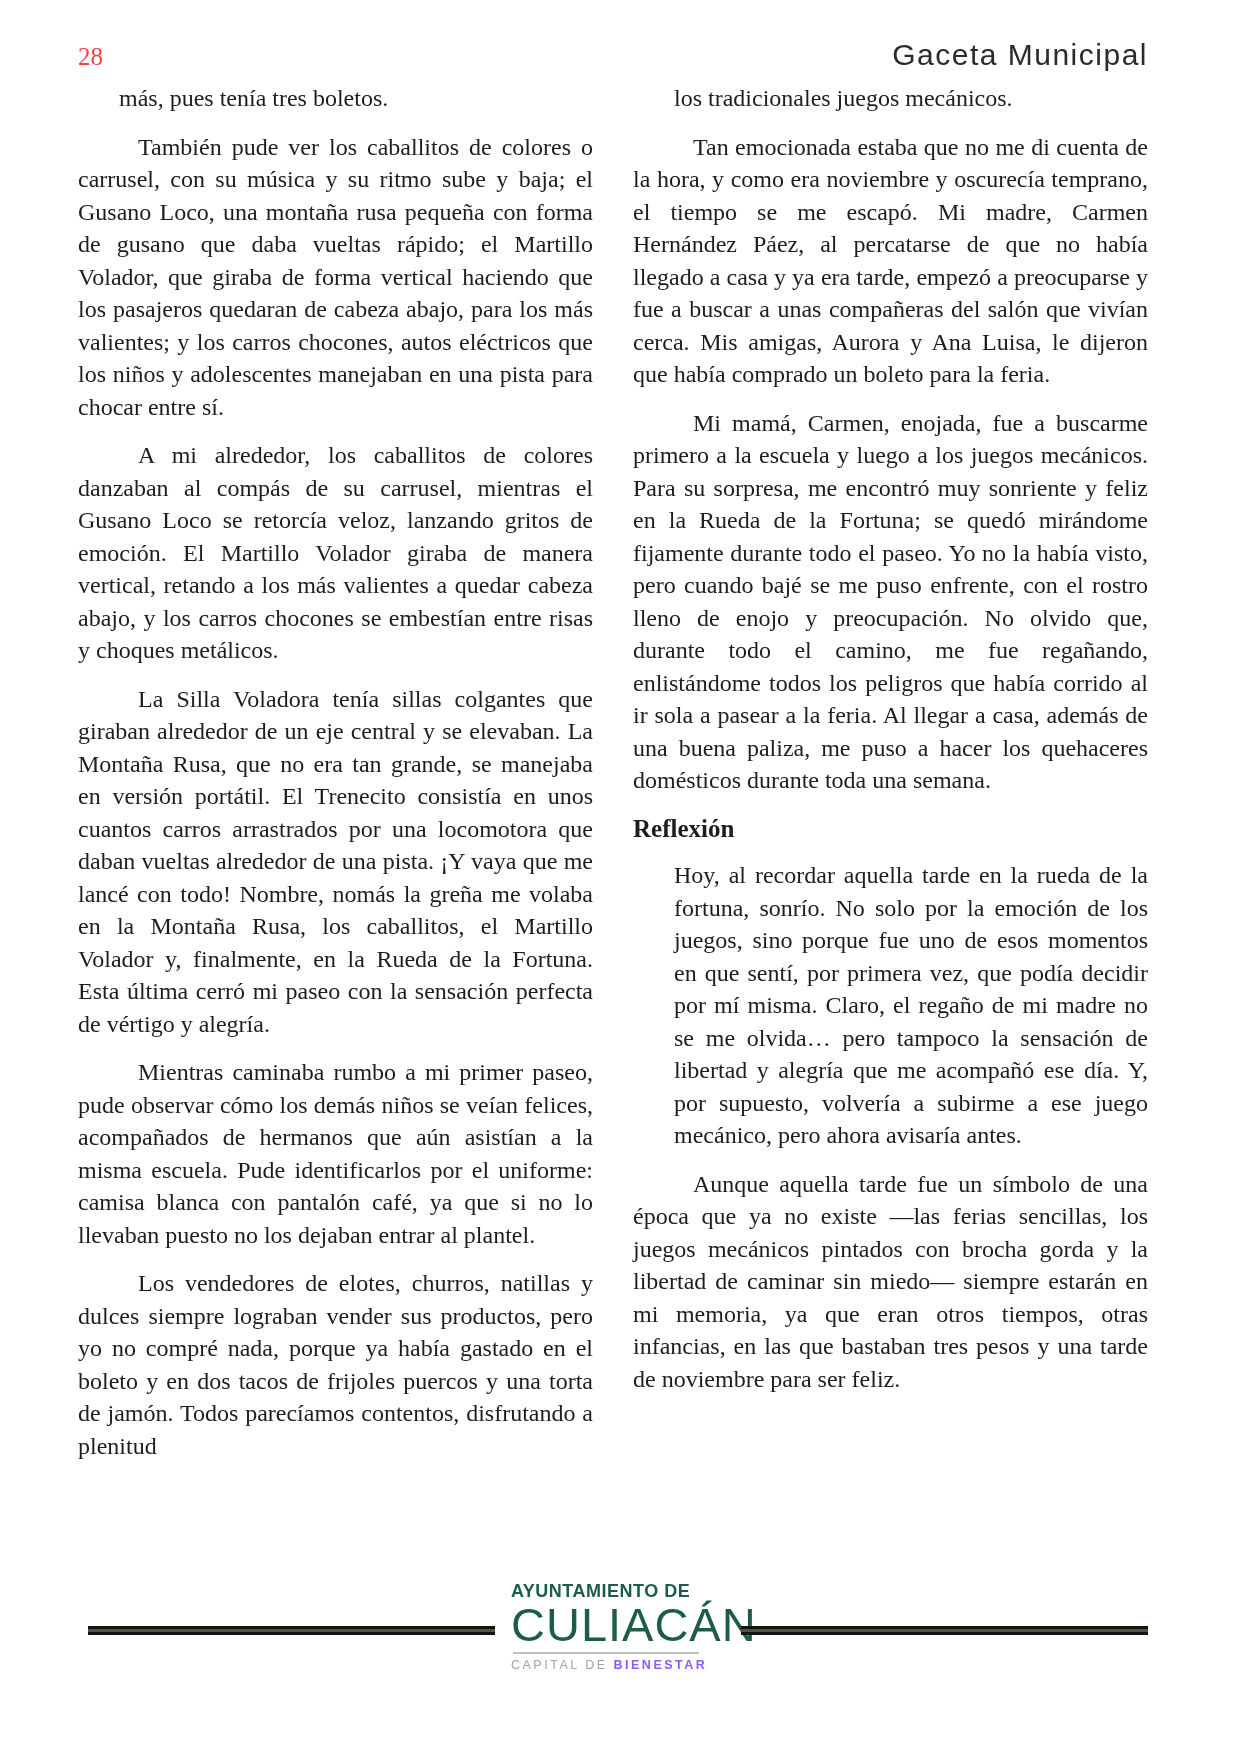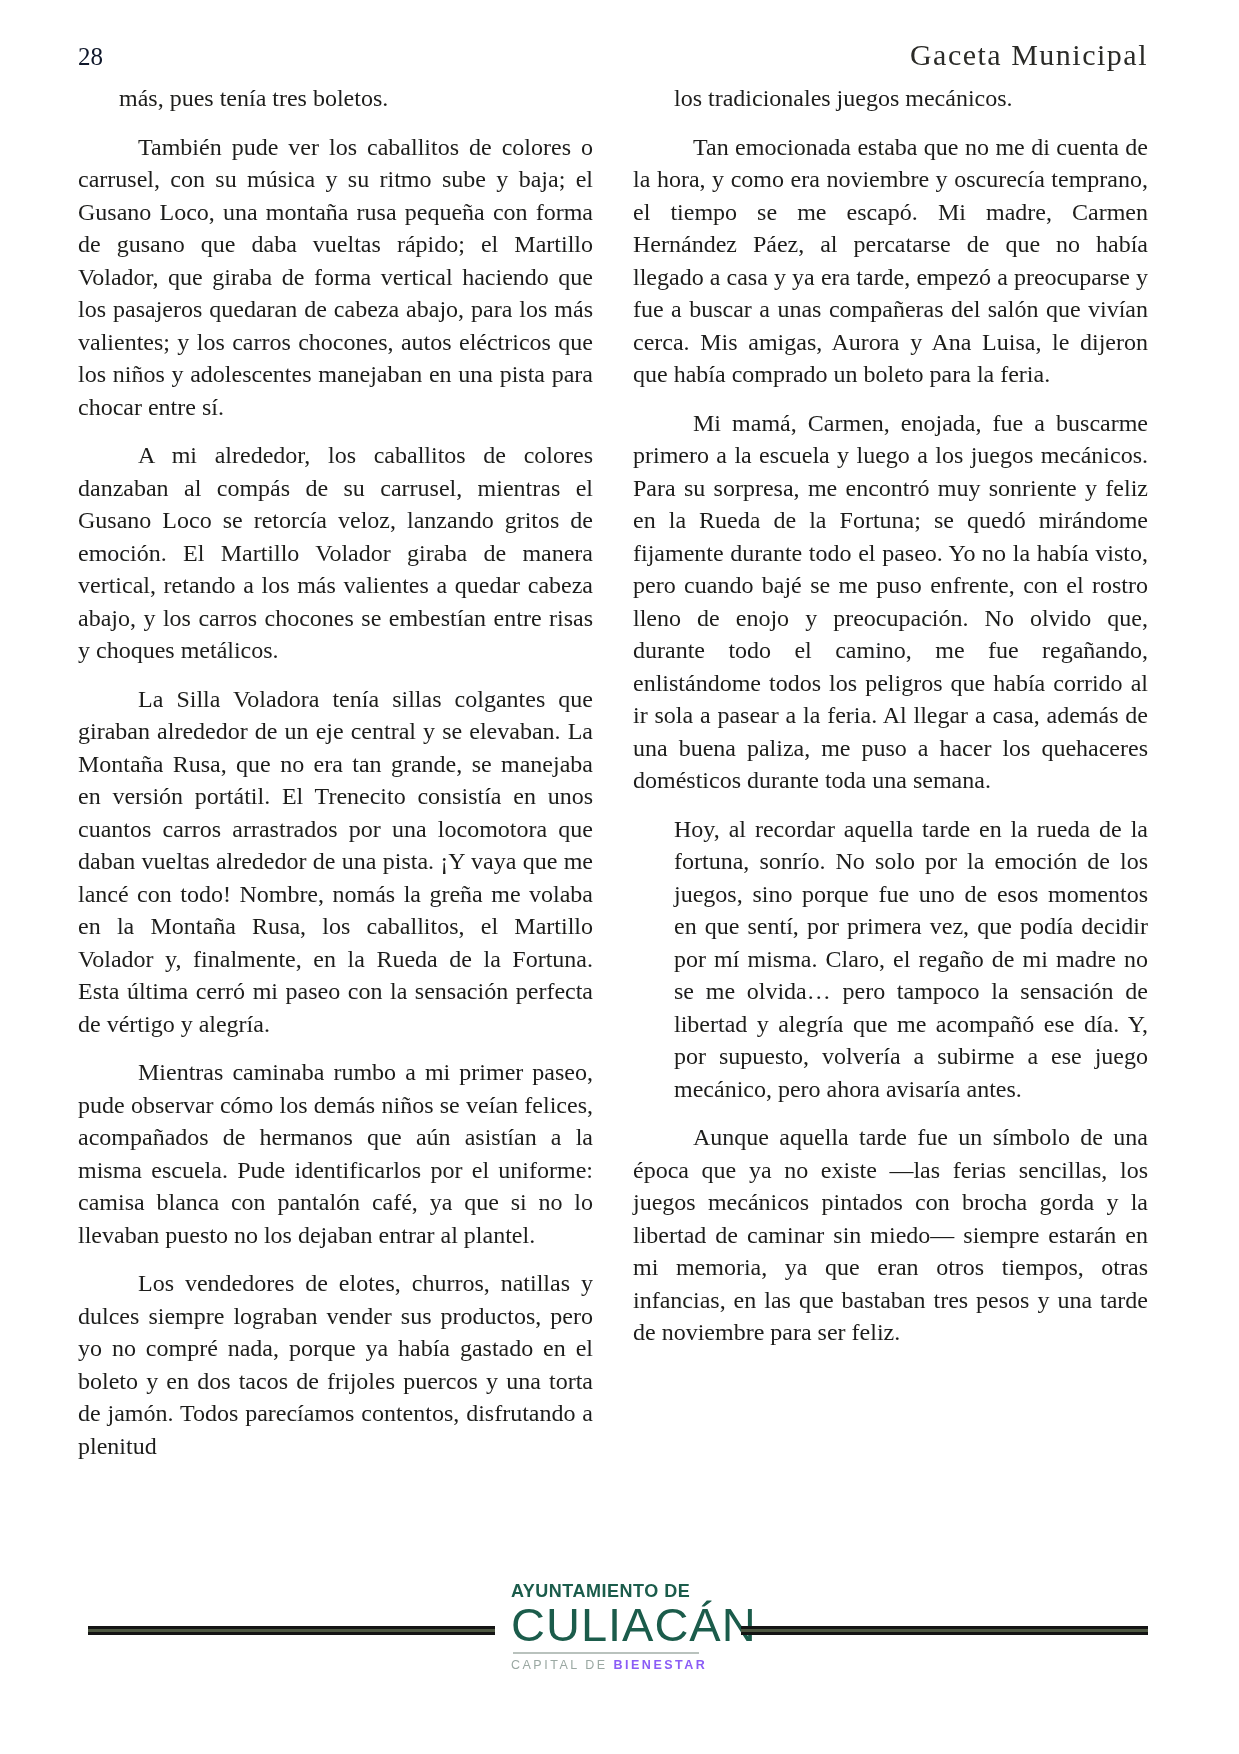--- a/index.html
+++ b/index.html
@@ -17,26 +17,26 @@
     width: 100%;
     height: 100%;
     padding: 38px 91px 0 78px;
   }
   .header-row {
     display: flex;
     justify-content: space-between;
     align-items: baseline;
     margin-bottom: 10px;
   }
-  .page-number { font-size: 25px; color: #0f172a; }
+  .page-number { font-size: 25px; color: #ef4444; }
   .publication {
     font-size: 30px;
     letter-spacing: 1.5px;
     color: #2b2b28;
-    font-family: Liberation Serif, serif;
+    font-family: Liberation Sans, sans-serif;
   }
   .columns {
     display: flex;
     gap: 40px;
   }
   .col {
     flex: 1;
     font-size: 24px;
     line-height: 32.5px;
     text-align: justify;
@@ -115,20 +115,21 @@
         <p>También pude ver los caballitos de colores o carrusel, con su música y su ritmo sube y baja; el Gusano Loco, una montaña rusa pequeña con forma de gusano que daba vueltas rápido; el Martillo Volador, que giraba de forma vertical haciendo que los pasajeros quedaran de cabeza abajo, para los más valientes; y los carros chocones, autos eléctricos que los niños y adolescentes manejaban en una pista para chocar entre sí.</p>
         <p>A mi alrededor, los caballitos de colores danzaban al compás de su carrusel, mientras el Gusano Loco se retorcía veloz, lanzando gritos de emoción. El Martillo Volador giraba de manera vertical, retando a los más valientes a quedar cabeza abajo, y los carros chocones se embestían entre risas y choques metálicos.</p>
         <p>La Silla Voladora tenía sillas colgantes que giraban alrededor de un eje central y se elevaban. La Montaña Rusa, que no era tan grande, se manejaba en versión portátil. El Trenecito consistía en unos cuantos carros arrastrados por una locomotora que daban vueltas alrededor de una pista. ¡Y vaya que me lancé con todo! Nombre, nomás la greña me volaba en la Montaña Rusa, los caballitos, el Martillo Volador y, finalmente, en la Rueda de la Fortuna. Esta última cerró mi paseo con la sensación perfecta de vértigo y alegría.</p>
         <p>Mientras caminaba rumbo a mi primer paseo, pude observar cómo los demás niños se veían felices, acompañados de hermanos que aún asistían a la misma escuela. Pude identificarlos por el uniforme: camisa blanca con pantalón café, ya que si no lo llevaban puesto no los dejaban entrar al plantel.</p>
         <p>Los vendedores de elotes, churros, natillas y dulces siempre lograban vender sus productos, pero yo no compré nada, porque ya había gastado en el boleto y en dos tacos de frijoles puercos y una torta de jamón. Todos parecíamos contentos, disfrutando a plenitud</p>
       </div>
     <div class="col">
         <p class="noindent">los tradicionales juegos mecánicos.</p>
         <p>Tan emocionada estaba que no me di cuenta de la hora, y como era noviembre y oscurecía temprano, el tiempo se me escapó. Mi madre, Carmen Hernández Páez, al percatarse de que no había llegado a casa y ya era tarde, empezó a preocuparse y fue a buscar a unas compañeras del salón que vivían cerca. Mis amigas, Aurora y Ana Luisa, le dijeron que había comprado un boleto para la feria.</p>
         <p>Mi mamá, Carmen, enojada, fue a buscarme primero a la escuela y luego a los juegos mecánicos. Para su sorpresa, me encontró muy sonriente y feliz en la Rueda de la Fortuna; se quedó mirándome fijamente durante todo el paseo. Yo no la había visto, pero cuando bajé se me puso enfrente, con el rostro lleno de enojo y preocupación. No olvido que, durante todo el camino, me fue regañando, enlistándome todos los peligros que había corrido al ir sola a pasear a la feria. Al llegar a casa, además de una buena paliza, me puso a hacer los quehaceres domésticos durante toda una semana.</p>
+        <h2>Reflexión</h2>
         <p class="noindent">Hoy, al recordar aquella tarde en la rueda de la fortuna, sonrío. No solo por la emoción de los juegos, sino porque fue uno de esos momentos en que sentí, por primera vez, que podía decidir por mí misma. Claro, el regaño de mi madre no se me olvida… pero tampoco la sensación de libertad y alegría que me acompañó ese día. Y, por supuesto, volvería a subirme a ese juego mecánico, pero ahora avisaría antes.</p>
         <p>Aunque aquella tarde fue un símbolo de una época que ya no existe —las ferias sencillas, los juegos mecánicos pintados con brocha gorda y la libertad de caminar sin miedo— siempre estarán en mi memoria, ya que eran otros tiempos, otras infancias, en las que bastaban tres pesos y una tarde de noviembre para ser feliz.</p>
       </div>
   </div>
 
   <div class="page-footer">
     <div class="footer-rule left-rule"></div>
     <div class="logo">
       <div class="logo-top">AYUNTAMIENTO DE</div>
       <div class="logo-main">CULIACÁN</div>

